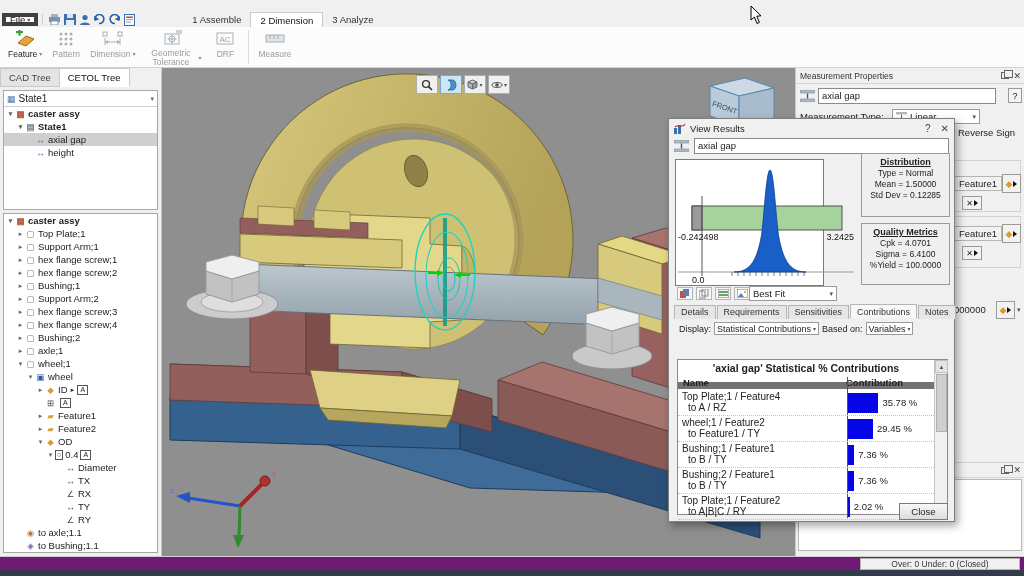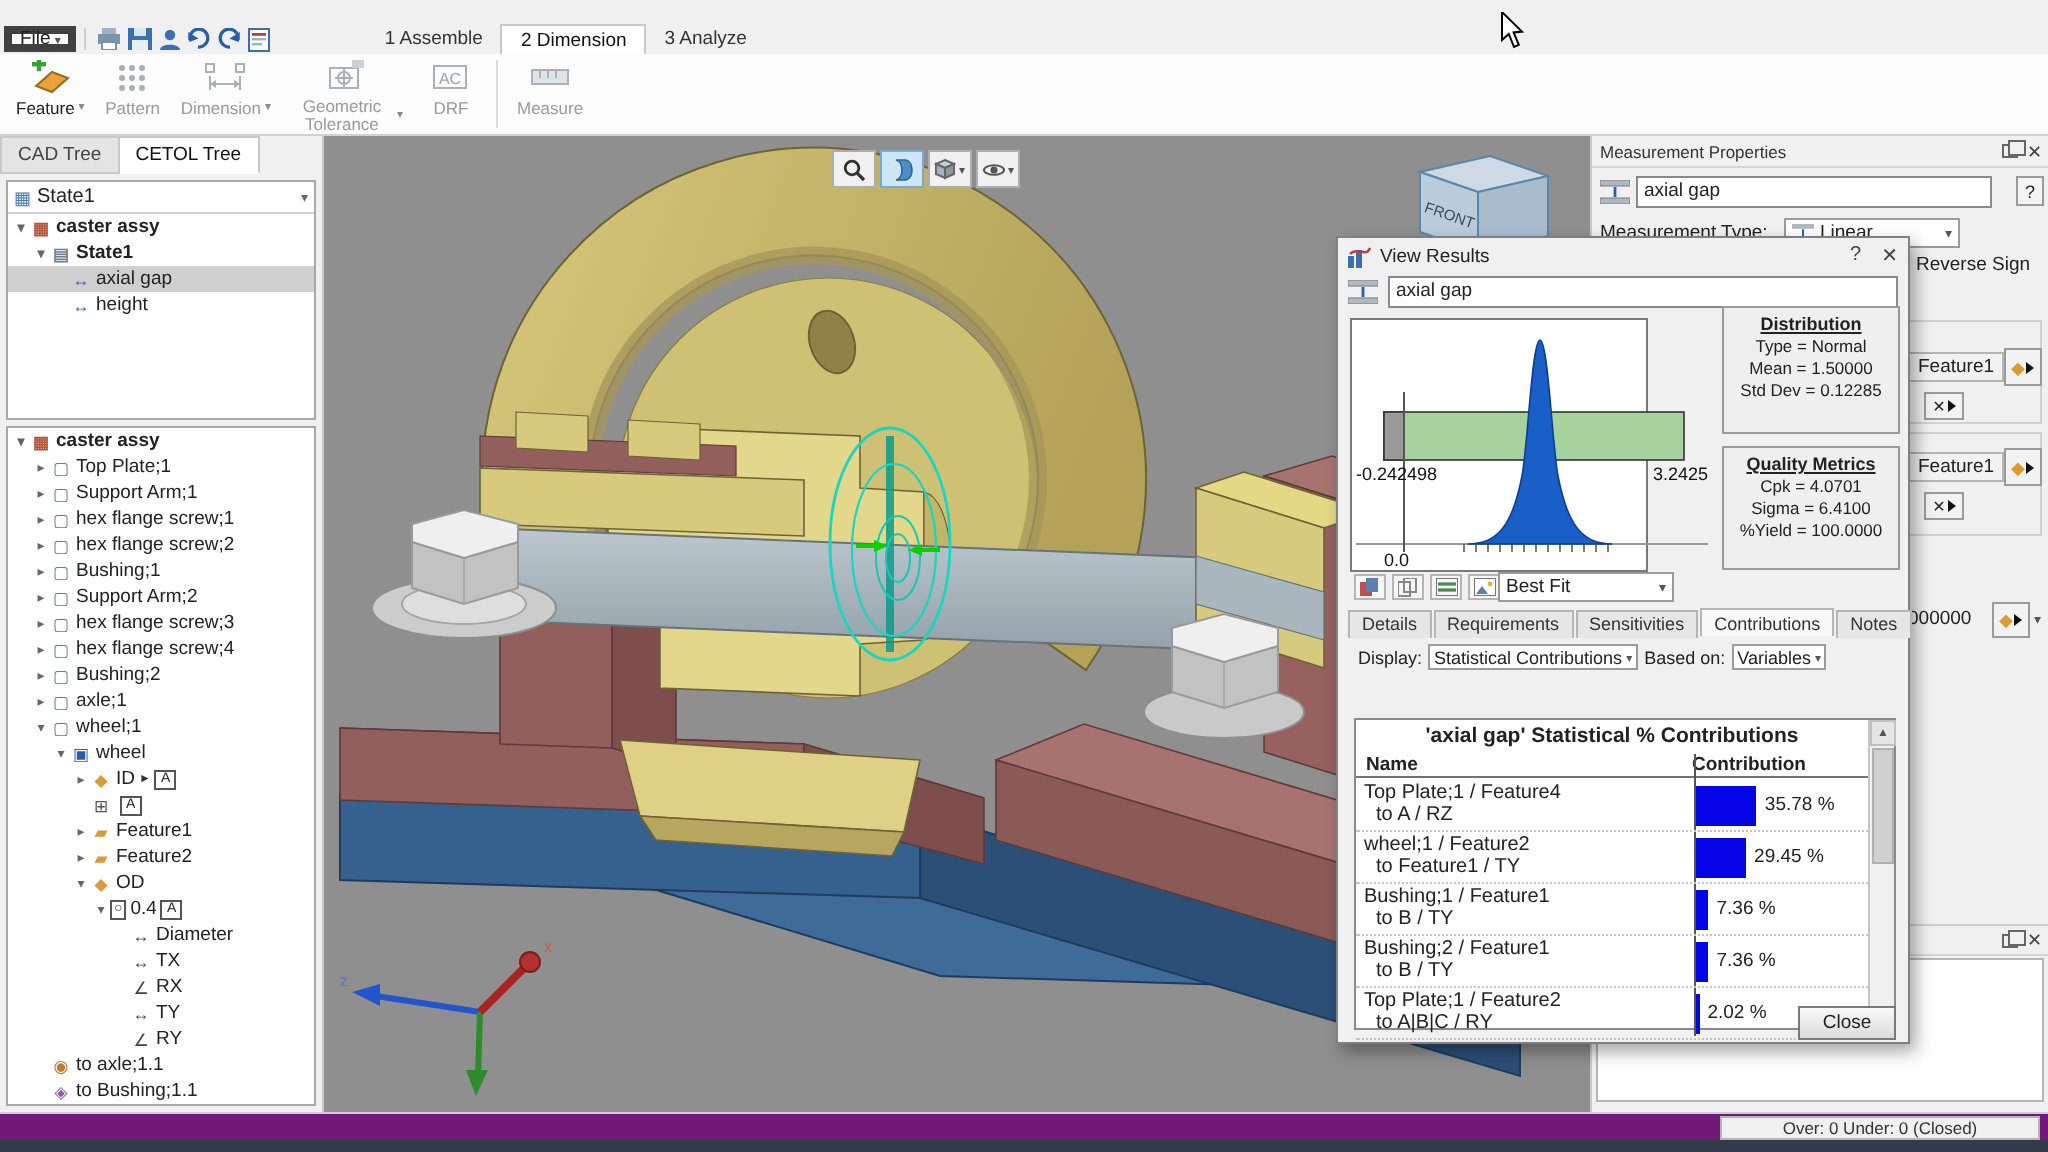--- a/index.html
+++ b/index.html
@@ -111,21 +111,21 @@
   #dtabs { position:absolute; left:5px; top:186px; display:flex; }
   .dtab { padding:1px 6px; font-size:9px; color:#333; border:1px solid #b5b5b5; border-bottom:none;
           background:#e6e6e6; margin-right:1px; }
   .dtab.active { background:#f8f8f8; font-weight:normal; position:relative; top:-1px; padding-top:2px; }
   #displayrow { position:absolute; left:10px; top:203px; width:270px; display:flex; align-items:center; gap:3px; font-size:9px; }
   .dsel { border:1px solid #9a9a9a; background:#fff; padding:0 2px; display:flex; align-items:center; gap:2px; height:13px;}
   .dsel .ccaret { font-size:6px; color:#555; }
   #ctable { position:absolute; left:8px; top:220px; width:271px; height:156px; background:#fff; border:1px solid #8a8a8a;margin-top:20px; }
   #ctitle { position:absolute; left:0; top:2px; width:256px; text-align:center; font-weight:bold; font-size:10.5px; }
   #chdr { position:absolute; left:0; top:17px; width:256px; height:12px; font-weight:bold; font-size:9.5px;
-          border-bottom:1px solid #737373; }
+          border-bottom:7px solid #737373; }
   #chdr .h1 { position:absolute; left:5px; } #chdr .h2 { position:absolute; left:168px; }
   #crows { position:absolute; left:0; top:30px; width:256px; }
   .crow { position:relative; height:26px; border-bottom:1px dotted #c5c5c5; }
   .cname { position:absolute; left:4px; top:2px; font-size:10px; line-height:10.5px; }
   .cname .cdetail { padding-left:6px; }
   .cbar { position:absolute; left:170px; top:3px; height:20px; background:#0505e8; }
   .cpct { position:absolute; top:7px; font-size:9.5px; }
   #baraxis { position:absolute; left:169px; top:17px; width:1px; height:141px; background:#555; }
   #cscroll { position:absolute; right:0; top:0; width:13px; height:158px; background:#f0f0f0; border-left:1px solid #c5c5c5; }
   .sarrow { position:absolute; left:0; width:13px; height:13px; background:#e4e4e4; border:1px solid #c0c0c0;

